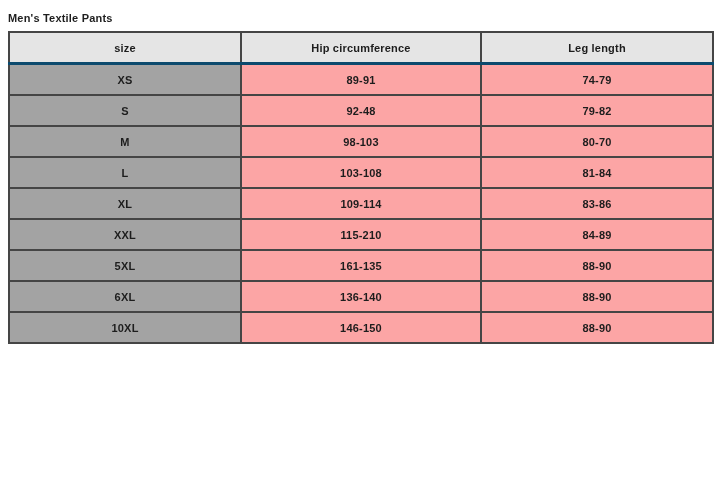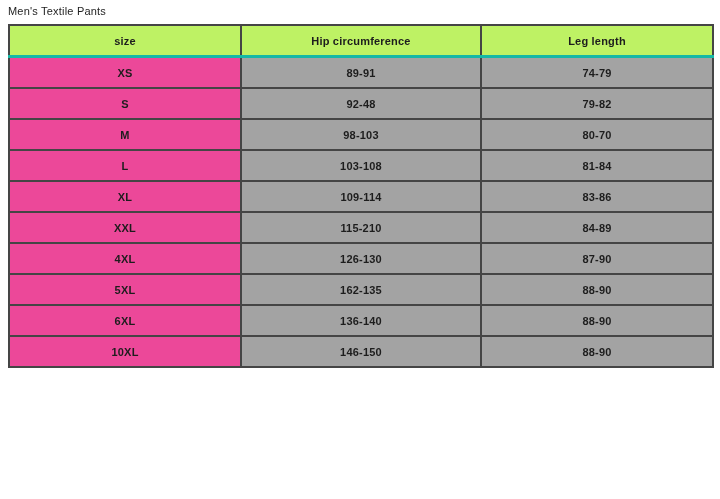--- a/index.html
+++ b/index.html
@@ -10,24 +10,24 @@
   }
   .page {
     width: 720px;
     height: 499px;
     box-sizing: border-box;
     padding: 5px 8px 0 8px;
     overflow: hidden;
   }
   .page-title {
     font-size: 11px;
-    font-weight: normal;
+    font-weight: bold;
     color: #1e1e1e;
     letter-spacing: 0.2px;
-    margin: 0 0 7px 0;
+    margin: 7px 0 7px 0;
   }
   table.size-chart {
     width: 704px;
     border-collapse: collapse;
     table-layout: fixed;
   }
   table.size-chart col.c1 { width: 232px; }
   table.size-chart col.c2 { width: 240px; }
   table.size-chart col.c3 { width: 232px; }
   table.size-chart th,
@@ -36,26 +36,26 @@
     height: 29px;
     text-align: center;
     vertical-align: middle;
     font-size: 11px;
     font-weight: bold;
     color: #1d1d1d;
     letter-spacing: 0.2px;
     padding: 0;
   }
   table.size-chart thead th {
-    background: #bef264;
-    border-bottom: 3px solid #14b8a6;
+    background: #e5e5e5;
+    border-bottom: 3px solid #0c4a6e;
     margin-left: 36px;
   }
-  table.size-chart tbody td { background: #a3a3a3; }
-  table.size-chart tbody td.size-cell { background: #ec4899; }
+  table.size-chart tbody td { background: #fca5a5; }
+  table.size-chart tbody td.size-cell { background: #a3a3a3; }
 </style>
 </head>
 <body>
 
 <div class="page">
   <div class="page-title">Men's Textile Pants</div>
 
   <table class="size-chart">
     <colgroup>
       <col class="c1">
@@ -94,27 +94,22 @@
           <td class="size-cell">XL</td>
           <td>109-114</td>
           <td>83-86</td>
         </tr>
         <tr>
           <td class="size-cell">XXL</td>
           <td>115-210</td>
           <td>84-89</td>
         </tr>
         <tr>
-          <td class="size-cell">4XL</td>
-          <td>126-130</td>
-          <td>87-90</td>
-        </tr>
-        <tr>
           <td class="size-cell">5XL</td>
-          <td>162-135</td>
+          <td>161-135</td>
           <td>88-90</td>
         </tr>
         <tr>
           <td class="size-cell">6XL</td>
           <td>136-140</td>
           <td>88-90</td>
         </tr>
         <tr>
           <td class="size-cell">10XL</td>
           <td>146-150</td>

